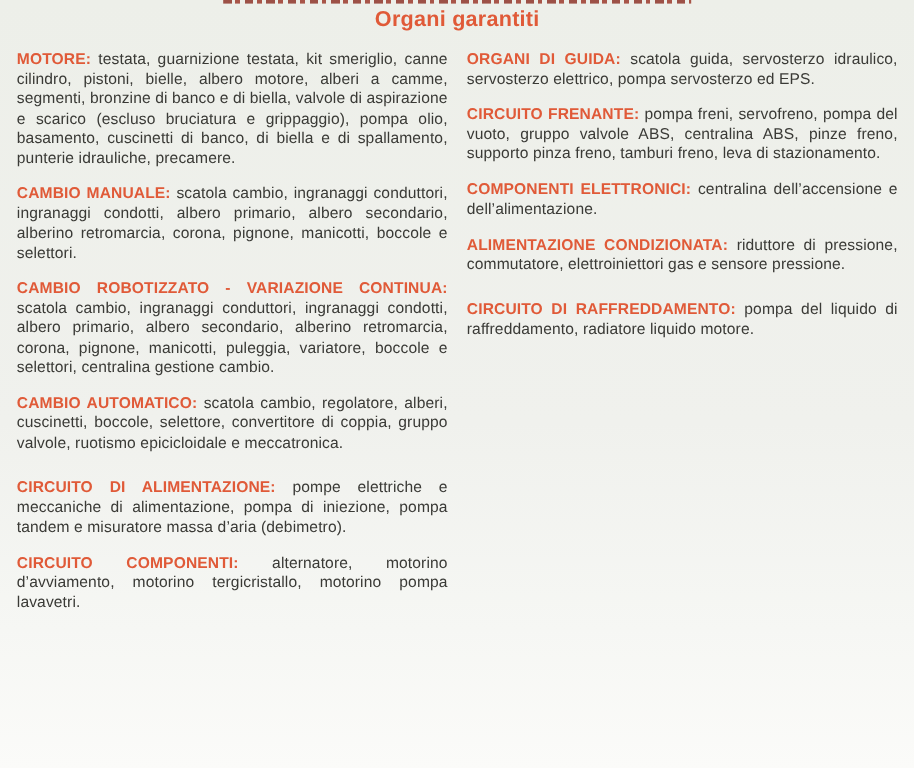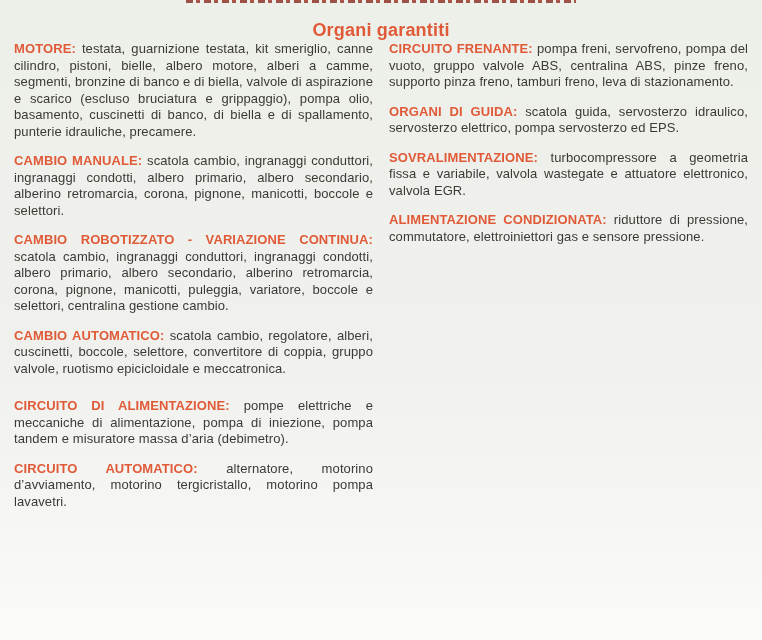--- a/index.html
+++ b/index.html
@@ -21,31 +21,31 @@
     width: 390px; height: 3px;
     background: repeating-linear-gradient(90deg,
       #8e352a 0px, #8e352a 7px,
       rgba(0,0,0,0) 7px, rgba(0,0,0,0) 10px,
       #9c3a2c 10px, #9c3a2c 14px,
       rgba(0,0,0,0) 14px, rgba(0,0,0,0) 18px);
     opacity: 0.85;
   }
   .doc-title {
     margin: 0;
-    padding-top: 20px;
+    padding-top: 6px;
     text-align: center;
     font-size: 18px;
     font-weight: bold;
     color: #e05a38;
     letter-spacing: 0.2px;
   }
   .columns {
     display: flex;
     gap: 16px;
-    margin-top: 0;
+    margin-top: 14px;
   }
   .col { flex: 1; min-width: 0; }
   .col p {
     margin: 0 0 13px 0;
     font-size: 13px;
     line-height: 16.5px;
     color: #3a3a36;
     text-align: justify;
     letter-spacing: 0.1px;
   }
@@ -65,24 +65,25 @@
   <h1 class="doc-title">Organi garantiti</h1>
 
   <div class="columns">
 
     <div class="col">
       <p><span class="hd">MOTORE:</span> <span>testata, guarnizione testata, kit smeriglio, canne cilindro, pistoni, bielle, albero motore, alberi a camme, segmenti, bronzine di banco e di biella, valvole di aspirazione e scarico (escluso bruciatura e grippaggio), pompa olio, basamento, cuscinetti di banco, di biella e di spallamento, punterie idrauliche, precamere.</span></p>
       <p><span class="hd">CAMBIO MANUALE:</span> <span>scatola cambio, ingranaggi conduttori, ingranaggi condotti, albero primario, albero secondario, alberino retromarcia, corona, pignone, manicotti, boccole e selettori.</span></p>
       <p><span class="hd">CAMBIO ROBOTIZZATO - VARIAZIONE CONTINUA:</span> <span>scatola cambio, ingranaggi conduttori, ingranaggi condotti, albero primario, albero secondario, alberino retromarcia, corona, pignone, manicotti, puleggia, variatore, boccole e selettori, centralina gestione cambio.</span></p>
       <p><span class="hd">CAMBIO AUTOMATICO:</span> <span>scatola cambio, regolatore, alberi, cuscinetti, boccole, selettore, convertitore di coppia, gruppo valvole, ruotismo epicicloidale e meccatronica.</span></p>
       <p class="gap-lg"><span class="hd">CIRCUITO DI ALIMENTAZIONE:</span> <span>pompe elettriche e meccaniche di alimentazione, pompa di iniezione, pompa tandem e misuratore massa d’aria (debimetro).</span></p>
-      <p><span class="hd">CIRCUITO AUTOMATICO:</span> <span>alternatore, motorino d’avviamento, motorino tergicristallo, motorino pompa lavavetri.</span></p>
+      <p><span class="hd">CIRCUITO COMPONENTI:</span> <span>alternatore, motorino d’avviamento, motorino tergicristallo, motorino pompa lavavetri.</span></p>
     </div>
 
     <div class="col">
+      <p><span class="hd">ORGANI DI GUIDA:</span> <span>scatola guida, servosterzo idraulico, servosterzo elettrico, pompa servosterzo ed EPS.</span></p>
       <p><span class="hd">CIRCUITO FRENANTE:</span> <span>pompa freni, servofreno, pompa del vuoto, gruppo valvole ABS, centralina ABS, pinze freno, supporto pinza freno, tamburi freno, leva di stazionamento.</span></p>
-      <p><span class="hd">ORGANI DI GUIDA:</span> <span>scatola guida, servosterzo idraulico, servosterzo elettrico, pompa servosterzo ed EPS.</span></p>
-      <p><span class="hd">SOVRALIMENTAZIONE:</span> <span>turbocompressore a geometria fissa e variabile, valvola wastegate e attuatore elettronico, valvola EGR.</span></p>
+      <p><span class="hd">COMPONENTI ELETTRONICI:</span> <span>centralina dell’accensione e dell’alimentazione.</span></p>
       <p><span class="hd">ALIMENTAZIONE CONDIZIONATA:</span> <span>riduttore di pressione, commutatore, elettroiniettori gas e sensore pressione.</span></p>
+      <p class="gap-lg"><span class="hd">CIRCUITO DI RAFFREDDAMENTO:</span> <span>pompa del liquido di raffreddamento, radiatore liquido motore.</span></p>
     </div>
 
   </div>
 </div>
 
 </body></html>

